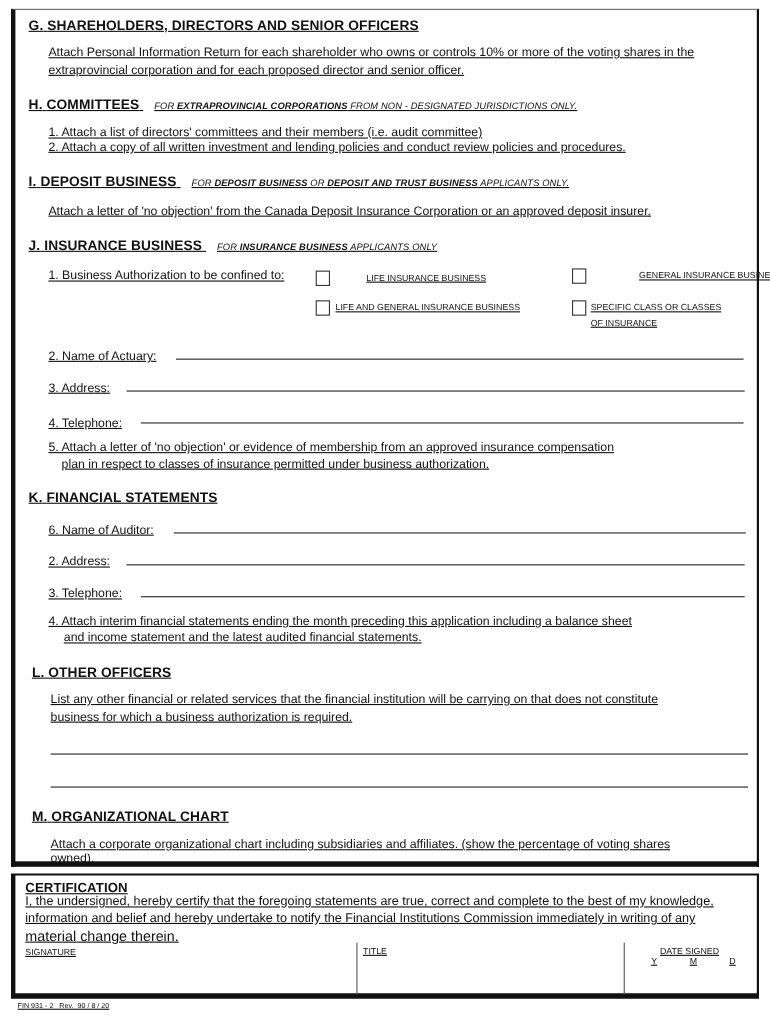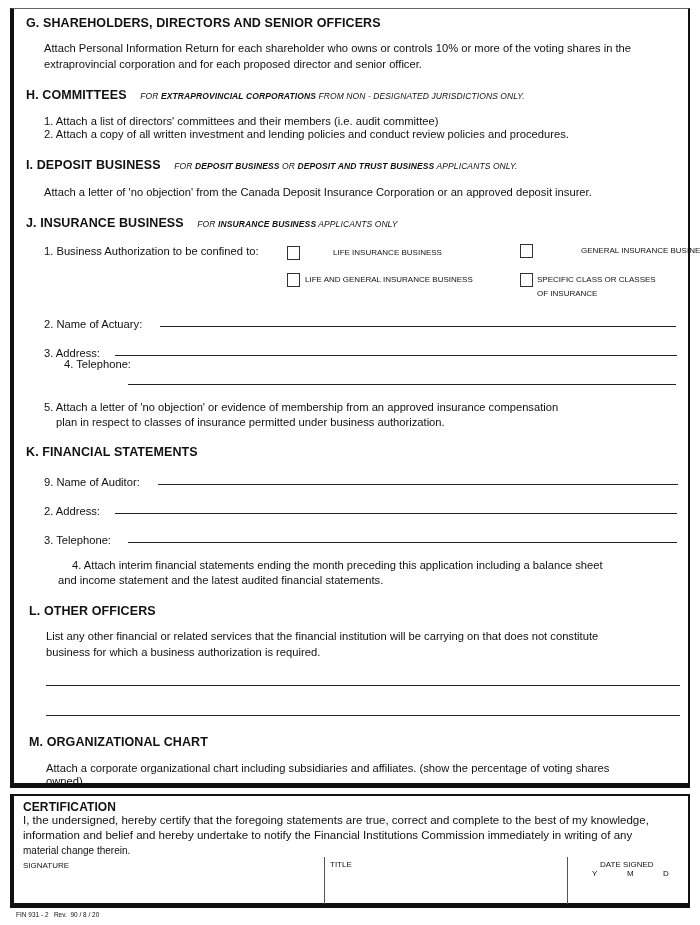--- a/index.html
+++ b/index.html
@@ -1,18 +1,18 @@
 <!DOCTYPE html>
 <html><head>
 <meta charset="utf-8">
 <style>
   html, body { margin:0; padding:0; background:#ffffff; }
   body { width:700px; height:925px; position:relative; overflow:hidden;
          font-family:"Liberation Sans", sans-serif; color:#111; }
-  .abs { position:absolute; }
+  .abs { position:absolute;text-decoration:underline; }
   .main-box { position:absolute; left:10px; top:8px; width:680px; height:780px;
               border-left:4px solid #111; border-right:2px solid #111; border-bottom:5px solid #111;
               border-top:1px solid #666; box-sizing:border-box; }
   .cert-box { position:absolute; left:10px; top:794px; width:680px; height:114px;
               border-left:4px solid #111; border-right:2px solid #111; border-bottom:5px solid #111;
               border-top:2px solid #111; box-sizing:border-box; }
   .h { font-weight:bold; font-size:12.5px; letter-spacing:0.1px; white-space:nowrap; }
   .h .sub { font-weight:normal; font-style:italic; font-size:8.5px; margin-left:10px; text-transform:uppercase; }
   .h .sub b { font-weight:bold; }
   .t { font-size:11.2px; line-height:15px; white-space:nowrap; }
@@ -70,45 +70,45 @@
 <div class="abs small" style="left:537px; top:289px;">OF INSURANCE</div>
 
 <div class="abs t" style="left:44px; top:317px;">2. Name of Actuary:</div>
 <div class="line" style="left:160px; top:326px; width:516px;"></div>
 <input class="field-input" style="left: 160px; top: 312px; width: 516px;" value="">
 
 <div class="abs t" style="left:44px; top:346px;">3. Address:</div>
 <div class="line" style="left:115px; top:355px; width:562px;"></div>
 <input class="field-input" style="left: 115px; top: 341px; width: 562px;" value="">
 
-<div class="abs t" style="left:44px; top:357px;margin-left:20px;">4. Telephone:</div>
+<div class="abs t" style="left:44px; top:378px;">4. Telephone:</div>
 <div class="line" style="left:128px; top:384px; width:548px;"></div>
 <input class="field-input" style="left: 128px; top: 370px; width: 548px;" value="">
 
 <div class="abs t" style="left:44px; top:400px;">5. Attach a letter of  'no objection'  or evidence of membership from an approved insurance compensation</div>
 <div class="abs t" style="left:56px; top:415px;">plan in respect to classes of insurance permitted under business authorization.</div>
 
 <div class="abs h" style="left:26px; top:445px;">
   <span>K.</span>
   <span>FINANCIAL STATEMENTS</span>
 </div>
 
-<div class="abs t" style="left:44px; top:475px;">9. Name of Auditor:</div>
+<div class="abs t" style="left:44px; top:475px;">6. Name of Auditor:</div>
 <div class="line" style="left:158px; top:484px; width:520px;"></div>
 <input class="field-input" style="left: 158px; top: 470px; width: 520px;" value="">
 
 <div class="abs t" style="left:44px; top:504px;">2. Address:</div>
 <div class="line" style="left:115px; top:513px; width:562px;"></div>
 <input class="field-input" style="left: 115px; top: 499px; width: 562px;" value="">
 
 <div class="abs t" style="left:44px; top:533px;">3. Telephone:</div>
 <div class="line" style="left:128px; top:542px; width:549px;"></div>
 <input class="field-input" style="left: 128px; top: 528px; width: 549px;" value="">
 
-<div class="abs t" style="left:44px; top:558px;margin-left:28px;">4. Attach interim financial statements ending the month preceding this application including a balance sheet</div>
+<div class="abs t" style="left:44px; top:558px;">4. Attach interim financial statements ending the month preceding this application including a balance sheet</div>
 <div class="abs t" style="left:58px; top:573px;">and income statement and the latest audited financial statements.</div>
 
 <div class="abs h" style="left:29px; top:604px;">
   <span>L.</span>
   <span>OTHER OFFICERS</span>
 </div>
 <div class="abs t" style="left:46px; top:629px;">List any other financial or related services that the financial institution will be carrying on that does not constitute</div>
 <div class="abs t" style="left:46px; top:645px;">business for which a business authorization is required.</div>
 <div class="line" style="left:46px; top:685px; width:634px;"></div>
 <input class="field-input" style="left: 46px; top: 670px; width: 634px;" value="">
@@ -119,21 +119,21 @@
   <span>M.</span>
   <span>ORGANIZATIONAL CHART</span>
 </div>
 <div class="abs t" style="left:46px; top:761px;">Attach a corporate organizational chart including subsidiaries and affiliates.  (show the percentage of voting shares</div>
 <div class="abs t" style="left:46px; top:776px; line-height:10px; overflow:hidden; height:10px;">owned).</div>
 
 <div class="cert-box"></div>
 <div class="abs h" style="left:23px; top:800px; font-size:12px;">CERTIFICATION</div>
 <div class="abs t" style="left:23px; top:813px; font-size:11.5px;">I, the undersigned, hereby certify  that the foregoing statements are true, correct and complete to the best of my knowledge,</div>
 <div class="abs t" style="left:23px; top:828px; font-size:11.5px;">information and belief and hereby undertake to  notify the Financial Institutions Commission immediately  in writing of any</div>
-<div class="abs t" style="left:23px; top:843px; font-size:10px;">material change therein.</div>
+<div class="abs t" style="left:23px; top:843px; font-size:13px;">material change therein.</div>
 
 <div class="abs small" style="left:23px; top:861px;">SIGNATURE</div>
 <input class="field-input" style="left: 23px; top: 874px; width: 296px; height: 26px;">
 
 <div class="vdiv" style="left:324px; top:857px; height:47px;"></div>
 <div class="abs small" style="left:330px; top:860px;">TITLE</div>
 <input class="field-input" style="left: 330px; top: 874px; width: 234px; height: 26px;">
 
 <div class="vdiv" style="left:567px; top:857px; height:47px;"></div>
 <div class="abs small" style="left:600px; top:860px;">DATE SIGNED</div>

